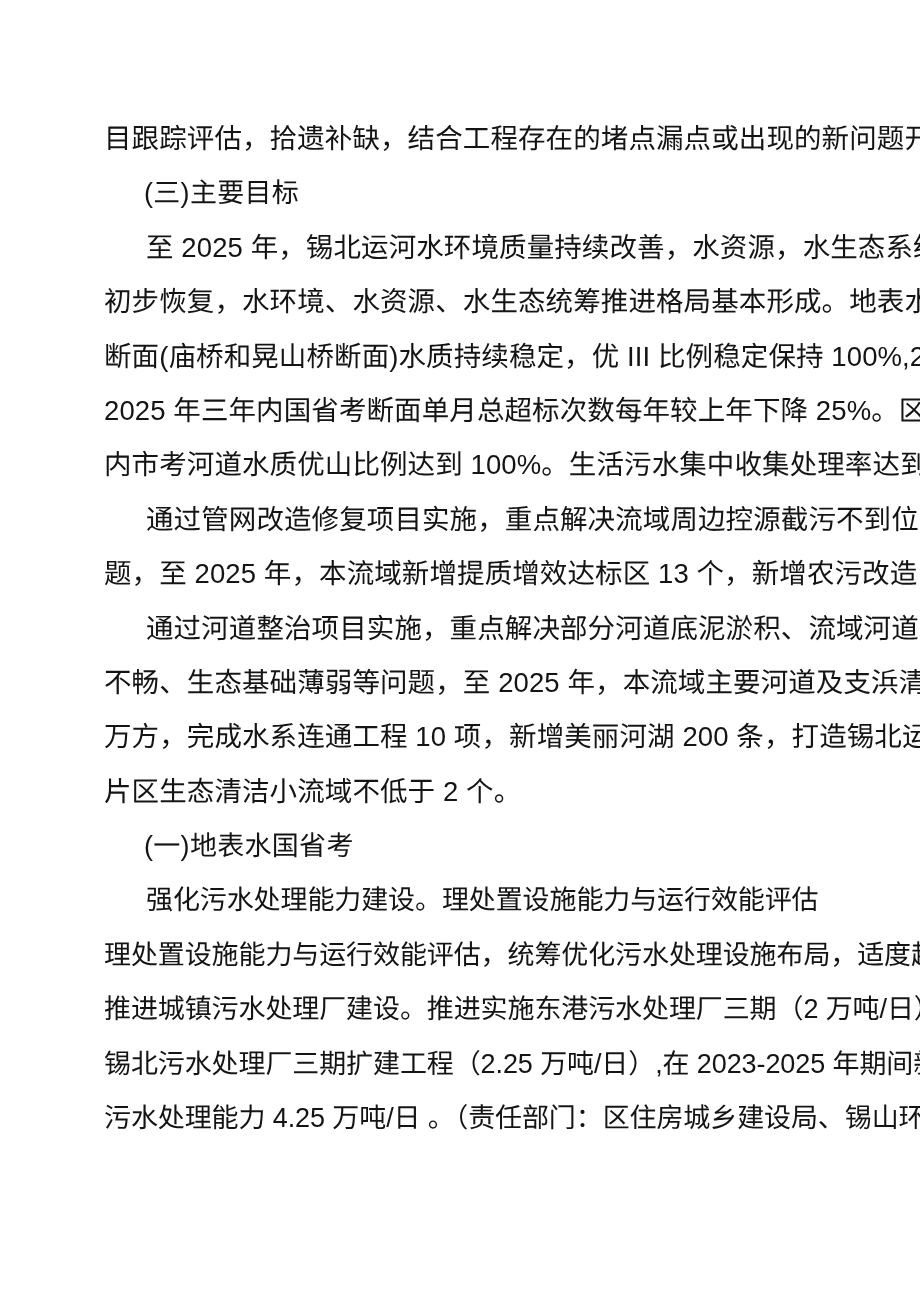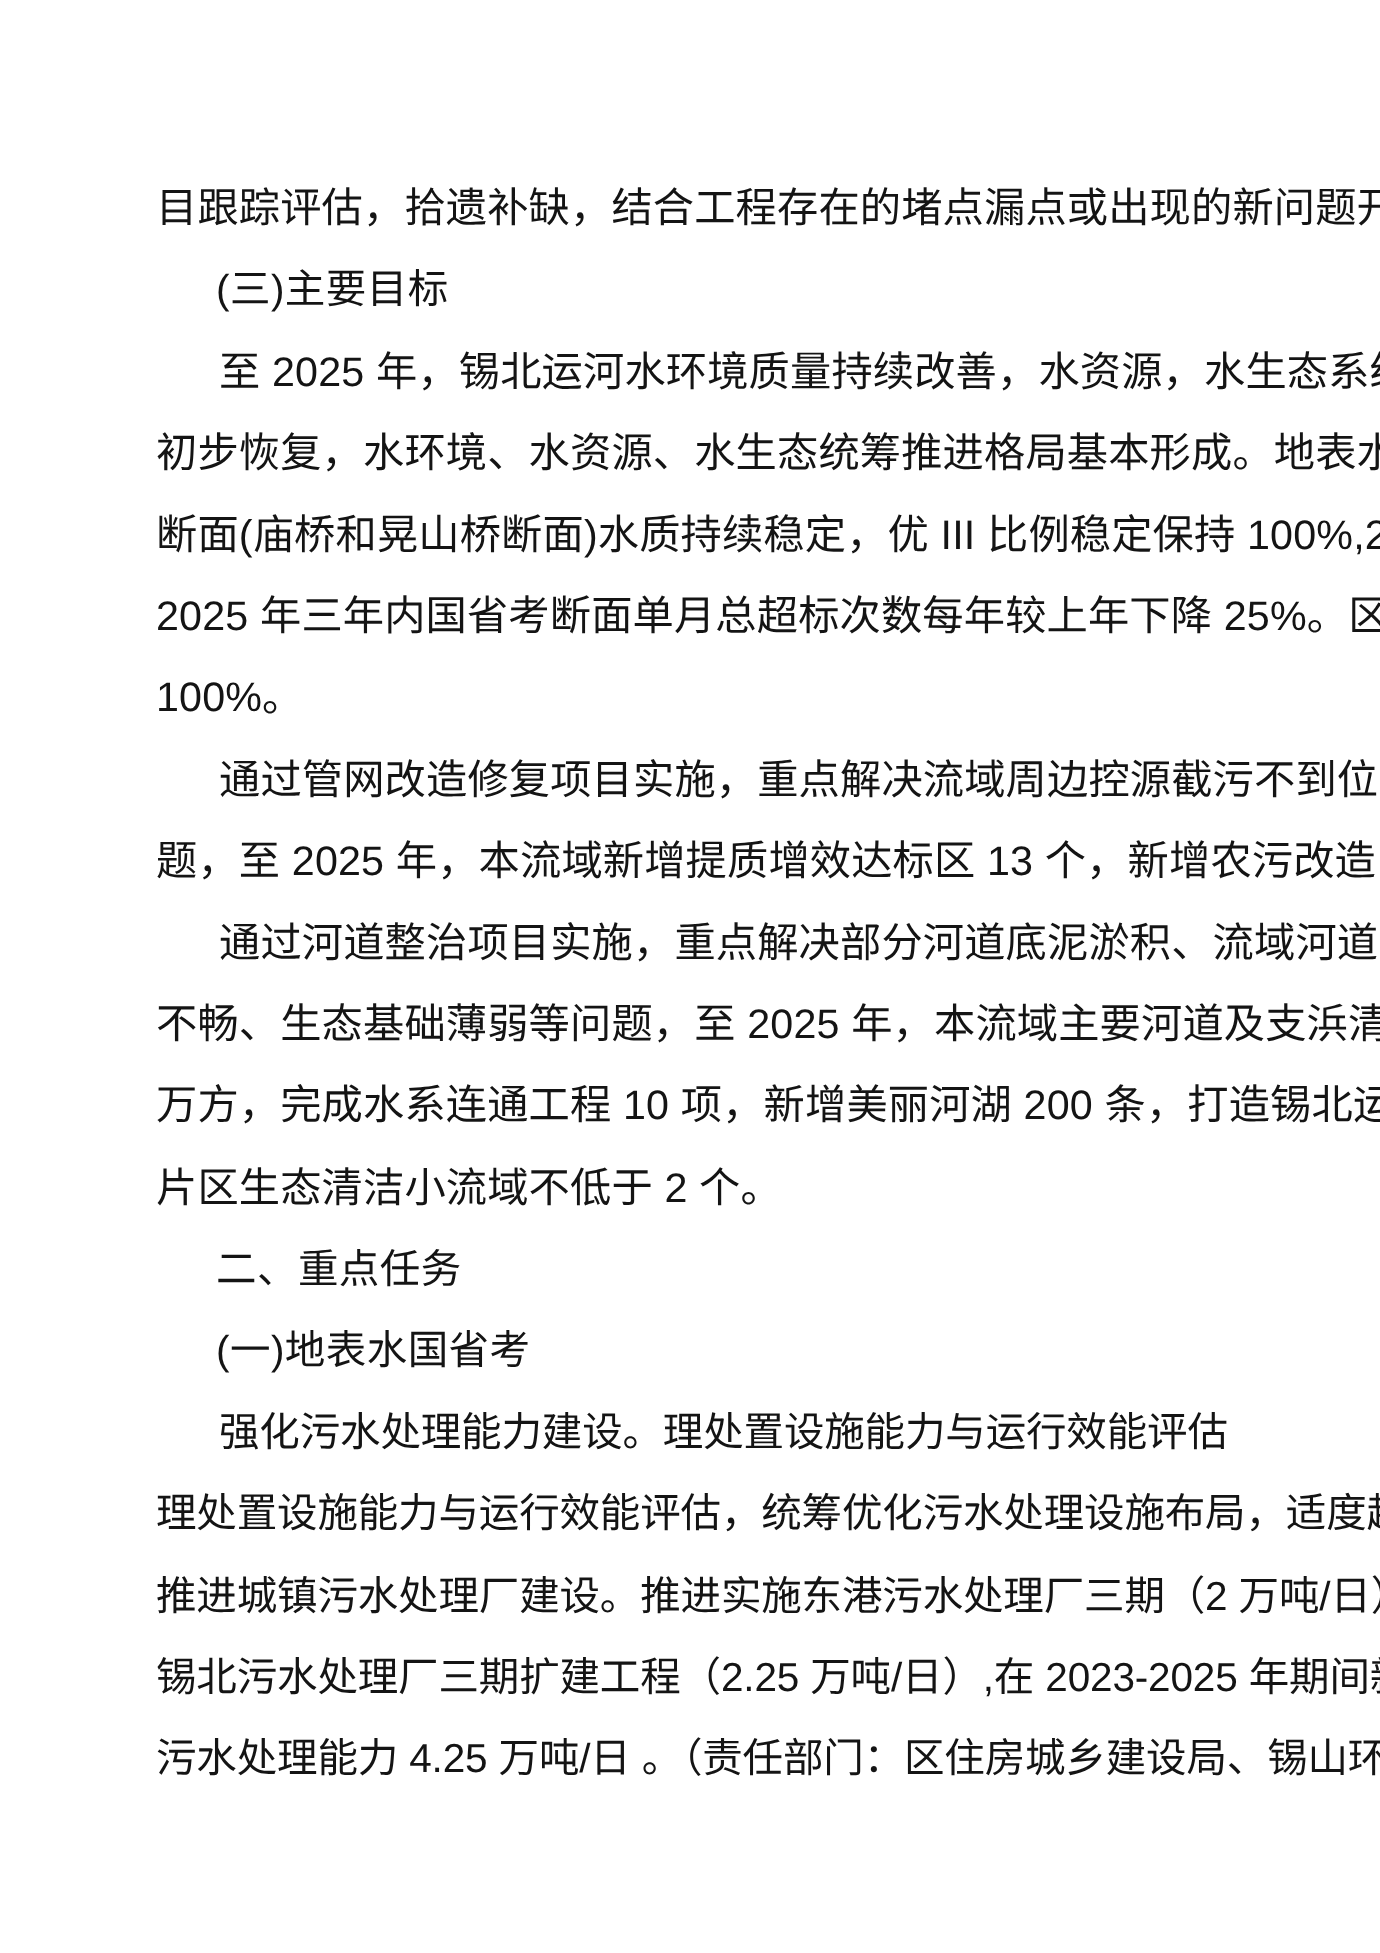--- a/index.html
+++ b/index.html
@@ -71,28 +71,27 @@
 <body style="background: rgb(255, 255, 255);">
 
 <div id="page" style="background: rgb(255, 255, 255);">
   <div id="text-body" style="color: rgb(20, 20, 20);">
       <div class="doc-line ln-body">目跟踪评估，拾遗补缺，结合工程存在的堵点漏点或出现的新问题开展提升</div>
       <div class="doc-line ln-head indent-h">(三)主要目标</div>
       <div class="doc-line ln-body indent-2">至 2025 年，锡北运河水环境质量持续改善，水资源，水生态系统功能</div>
       <div class="doc-line ln-body">初步恢复，水环境、水资源、水生态统筹推进格局基本形成。地表水国省考</div>
       <div class="doc-line ln-body">断面(庙桥和晃山桥断面)水质持续稳定，优 III 比例稳定保持 100%,2023-</div>
       <div class="doc-line ln-body">2025 年三年内国省考断面单月总超标次数每年较上年下降 25%。区域范围</div>
-      <div class="doc-line ln-body">100%。</div>
+      <div class="doc-line ln-body">内市考河道水质优山比例达到 100%。生活污水集中收集处理率达到</div>
       <div class="doc-line ln-body indent-2">通过管网改造修复项目实施，重点解决流域周边控源截污不到位的问</div>
       <div class="doc-line ln-body">题，至 2025 年，本流域新增提质增效达标区 13 个，新增农污改造 275 个；</div>
       <div class="doc-line ln-body indent-2">通过河道整治项目实施，重点解决部分河道底泥淤积、流域河道水系</div>
       <div class="doc-line ln-body">不畅、生态基础薄弱等问题，至 2025 年，本流域主要河道及支浜清淤 250</div>
       <div class="doc-line ln-body">万方，完成水系连通工程 10 项，新增美丽河湖 200 条，打造锡北运河流域</div>
       <div class="doc-line ln-body">片区生态清洁小流域不低于 2 个。</div>
-      <div class="doc-line ln-head indent-h">二、重点任务</div>
       <div class="doc-line ln-head indent-h">(一)地表水国省考</div>
       <div class="doc-line ln-dense indent-2">强化污水处理能力建设。理处置设施能力与运行效能评估</div>
       <div class="doc-line ln-dense">理处置设施能力与运行效能评估，统筹优化污水处理设施布局，适度超前</div>
       <div class="doc-line ln-dense">推进城镇污水处理厂建设。推进实施东港污水处理厂三期（2 万吨/日）和</div>
       <div class="doc-line ln-dense">锡北污水处理厂三期扩建工程（2.25 万吨/日）,在 2023-2025 年期间新增</div>
       <div class="doc-line ln-dense">污水处理能力 4.25 万吨/日 。（责任部门：区住房城乡建设局、锡山环能）</div>
     </div>
 </div>
 
 </body></html>

